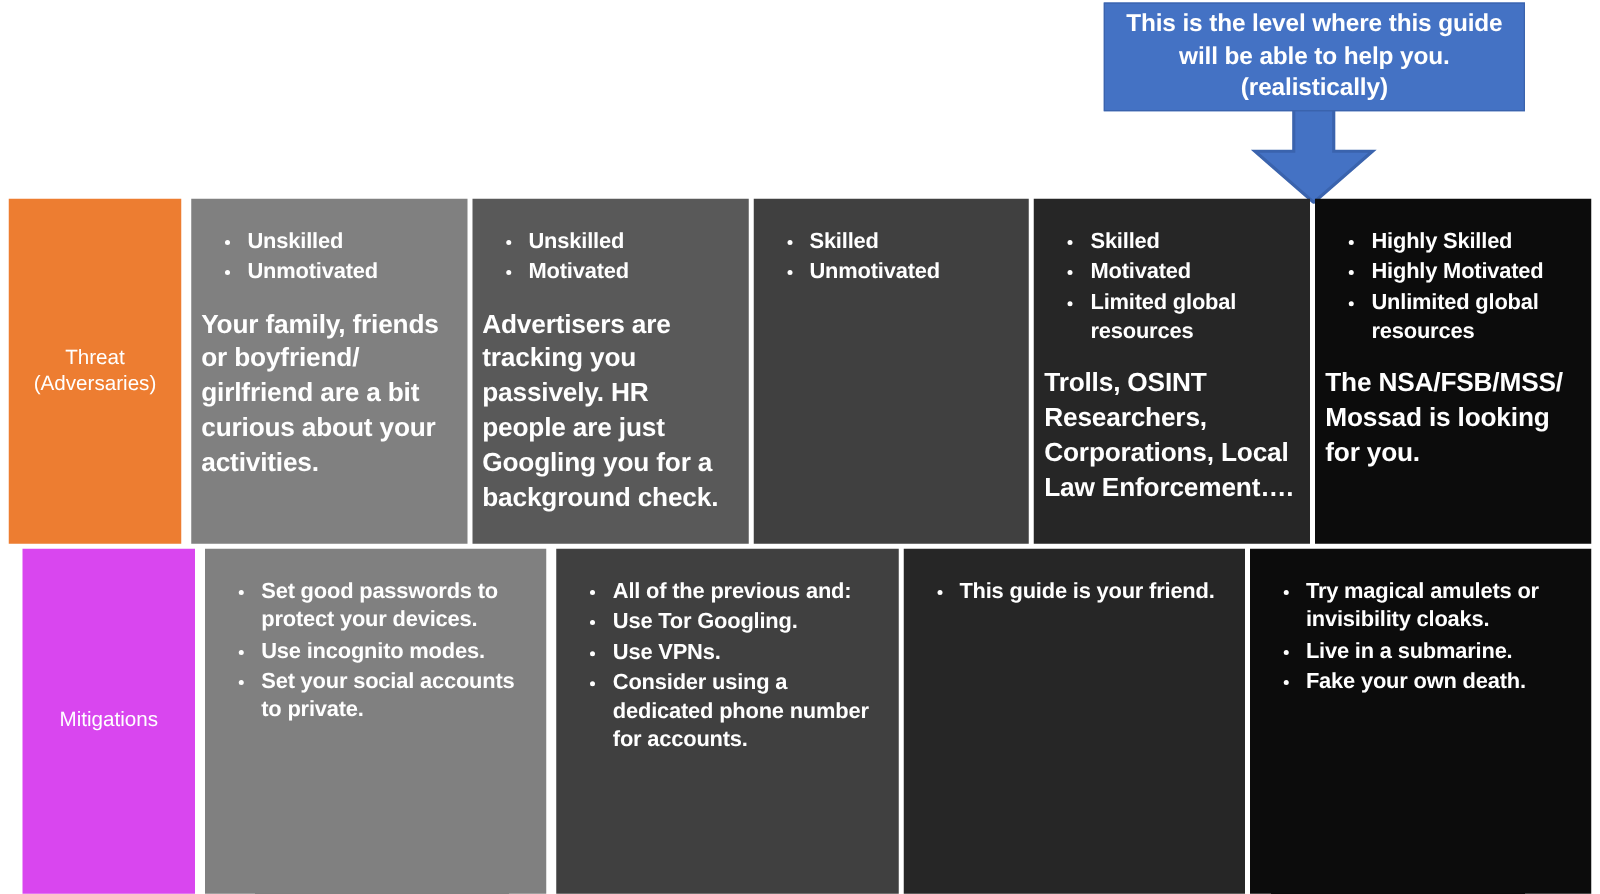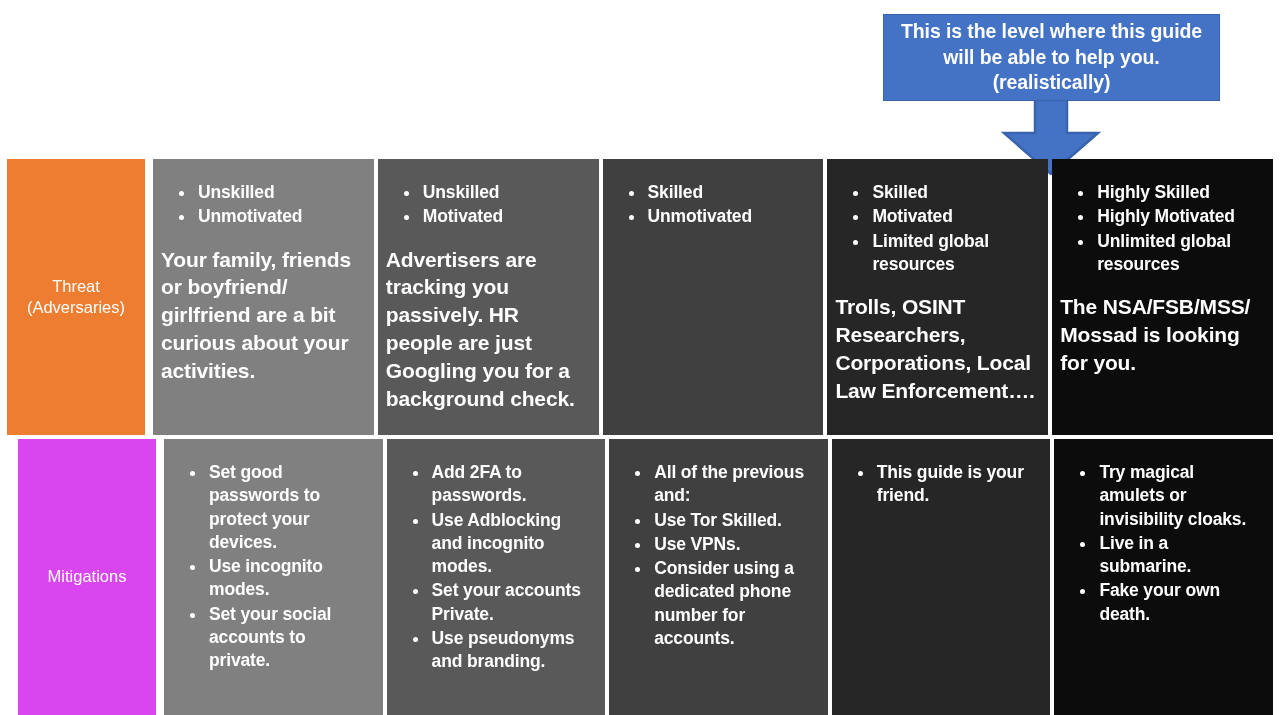--- a/index.html
+++ b/index.html
@@ -12,21 +12,21 @@
     height: 715px;
     position: relative;
     overflow: hidden;
     font-family: "Liberation Sans", sans-serif;
   }
 
   
   #callout-group {
     position: absolute;
     left: 883px;
-    top: 14px;
+    top: 2px;
     width: 337px;
     height: 160px;
   }
   #callout-box {
     position: absolute;
     left: 0;
     top: 0;
     width: 337px;
     height: 87px;
     background: #4472c4;
@@ -200,34 +200,26 @@
 
     <div class="cell lvl1">
       <ul>
         <li>Set good passwords to protect your devices.</li>
         <li>Use incognito modes.</li>
         <li>Set your social accounts to private.</li>
       </ul>
     </div>
     <div class="colgap"></div>
 
-    <div class="cell lvl2">
-      <ul>
-        <li>Add 2FA to passwords.</li>
-        <li>Use Adblocking and incognito modes.</li>
-        <li>Set your accounts Private.</li>
-        <li>Use pseudonyms and branding.</li>
-      </ul>
-    </div>
     <div class="colgap"></div>
 
     <div class="cell lvl3">
       <ul>
         <li>All of the previous and:</li>
-        <li>Use Tor Skilled.</li>
+        <li>Use Tor Googling.</li>
         <li>Use VPNs.</li>
         <li>Consider using a dedicated phone number for accounts.</li>
       </ul>
     </div>
     <div class="colgap"></div>
 
     <div class="cell lvl4">
       <ul>
         <li>This guide is your friend.</li>
       </ul>

